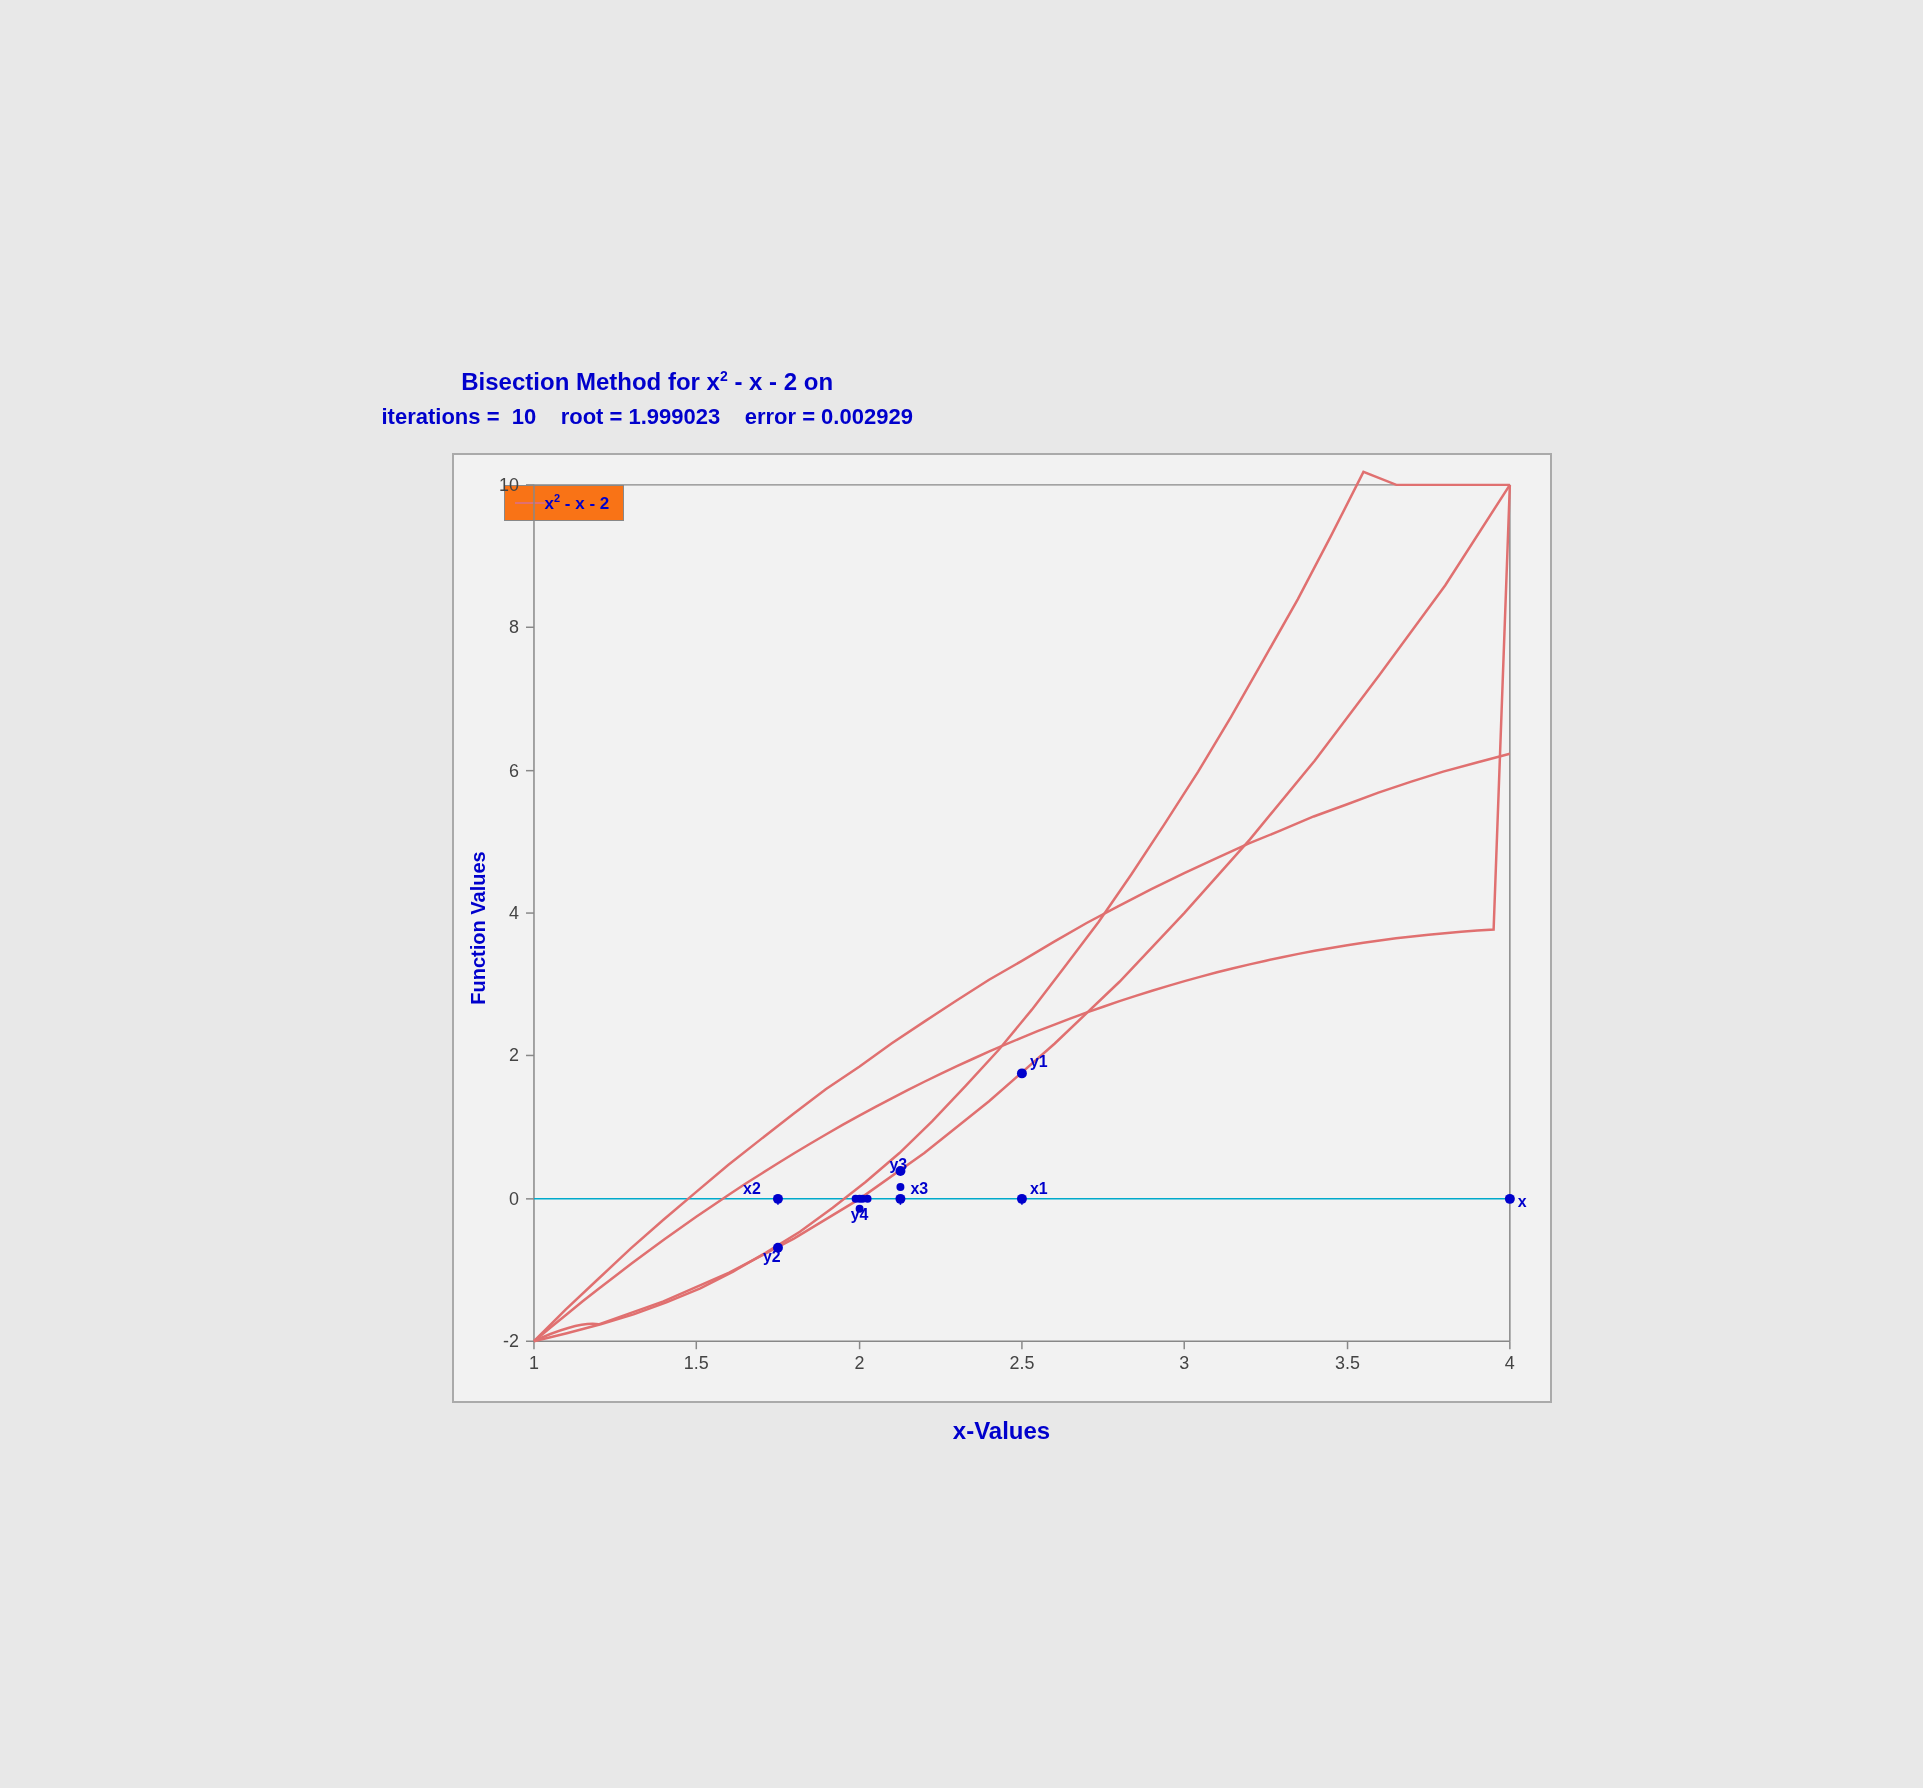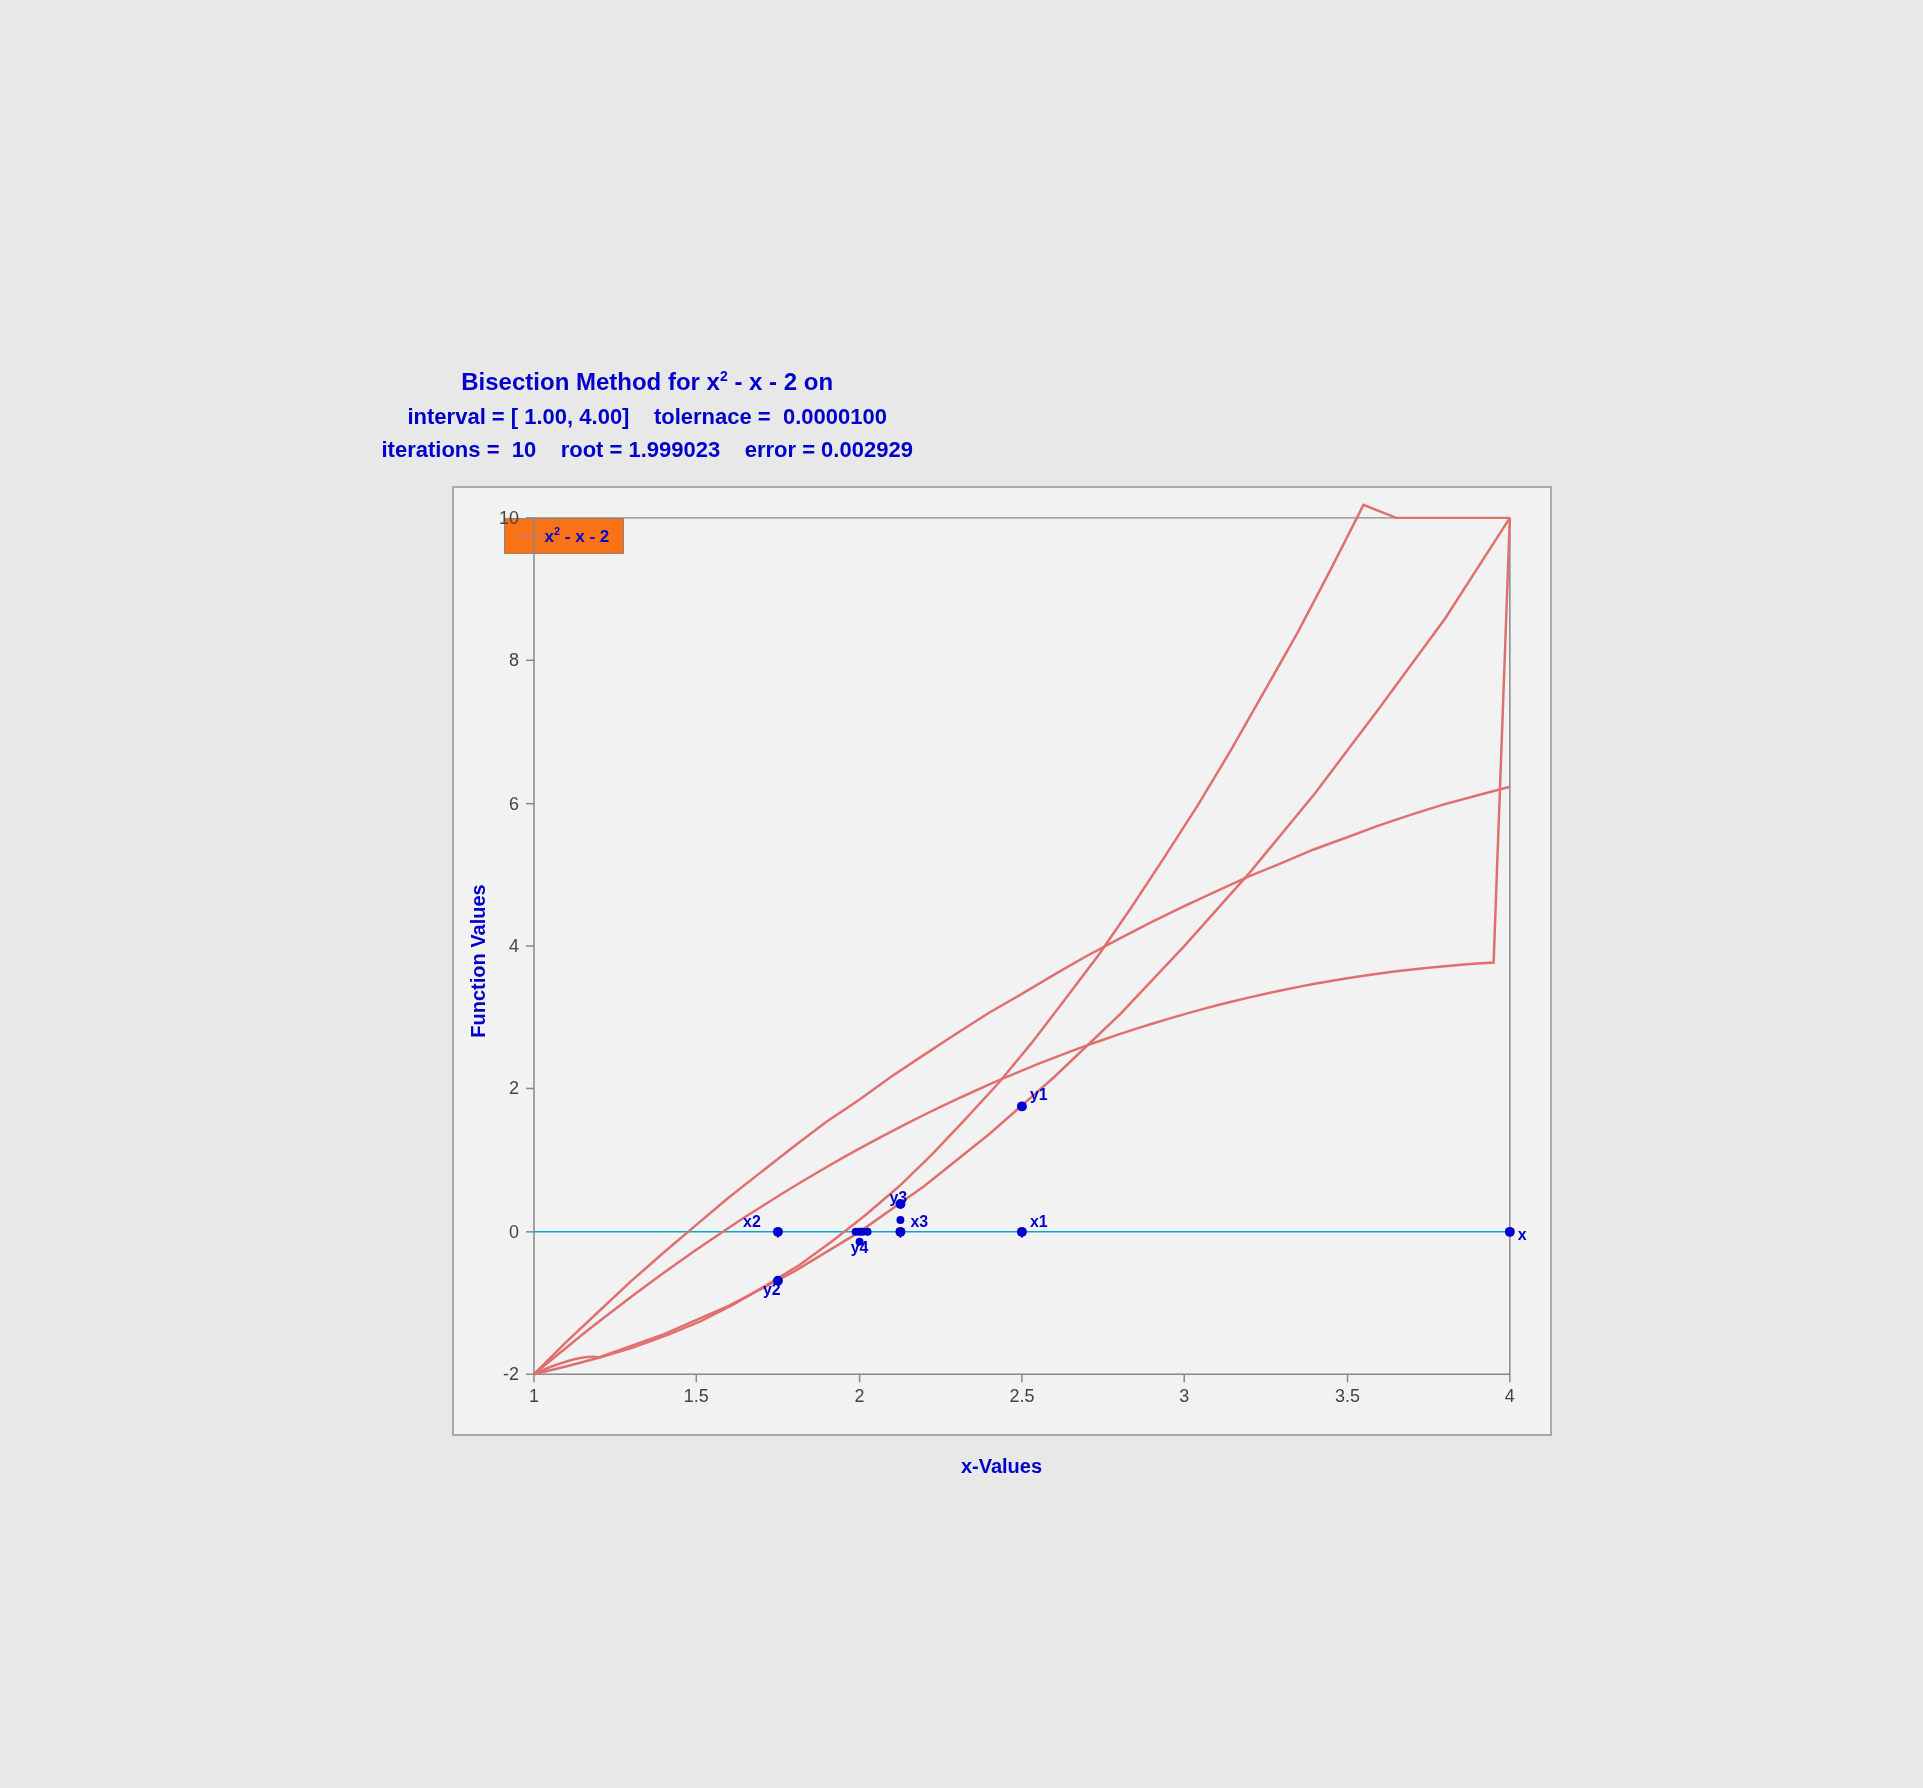--- a/index.html
+++ b/index.html
@@ -43,21 +43,21 @@
       border: 2px solid #aaa;
     }
     
     .x-axis-label {
       position: absolute;
       bottom: -42px;
       left: 50%;
       transform: translateX(-50%);
       color: #0000cc;
       font-weight: bold;
-      font-size: 20px;
+      font-size: 24px;
     }
     .y-axis-label {
       position: absolute;
       left: -52px;
       top: 50%;
       transform: translateY(-50%) rotate(-90deg);
       color: #0000cc;
       font-weight: bold;
       font-size: 20px;
       white-space: nowrap;
@@ -95,21 +95,20 @@
     .legend-text sup {
       font-size: 11px;
     }
   </style>
 </head>
 <body>
 
 <div class="figure-container">
   <div class="title-block">
     <div class="title-line1">Bisection Method for x<sup>2</sup> - x - 2 on</div>
-    <div class="title-line2">interval = [ 1.00, 4.00]&nbsp;&nbsp;&nbsp;&nbsp;tolernace =&nbsp; 0.0000100</div>
     <div class="title-line3">iterations =&nbsp; 10&nbsp;&nbsp;&nbsp;&nbsp;root = 1.999023&nbsp;&nbsp;&nbsp;&nbsp;error = 0.002929</div>
   </div>
 
   <div style="position:relative; margin-top: 10px; margin-left: 70px; margin-bottom: 60px;">
     <div class="plot-area">
 
       <div class="legend">
         <span class="legend-line"></span>
         <span class="legend-text">x<sup>2</sup> - x - 2</span>
       </div>

